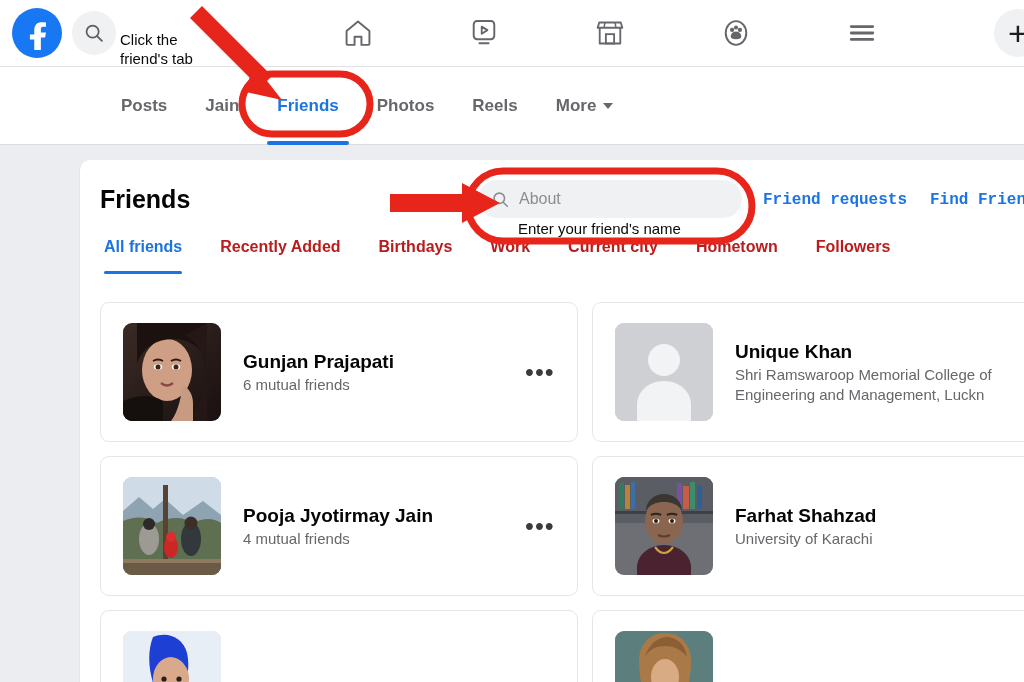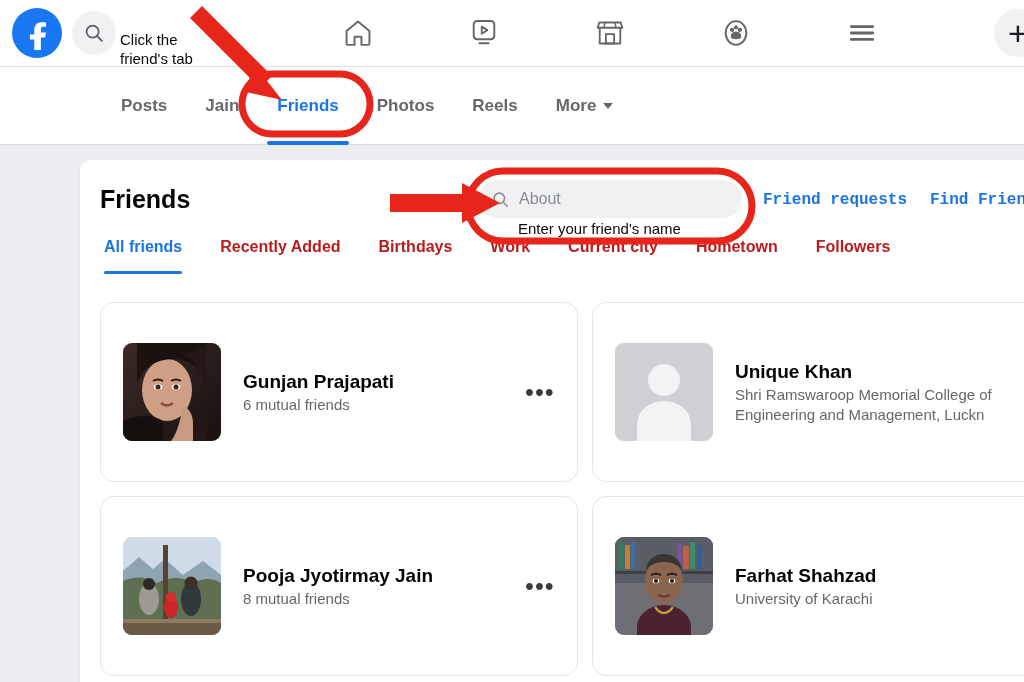--- a/index.html
+++ b/index.html
@@ -123,24 +123,24 @@
     content: ""; position: absolute; left: 0; right: 0; bottom: 0;
     height: 3px; background: #1b74e4; border-radius: 2px;
   }
 
   
   .grid {
     display: grid; grid-template-columns: 1fr 1fr;
     gap: 14px 14px; padding: 8px 20px 0 20px;
   }
   .fcard {
-    position: relative; height: 180px;
+    position: relative; height: 140px;
     background: #ffffff;
     border: 1px solid #e4e6eb;
-    border-radius: 14px;
+    border-radius: 9px;
     display: flex; align-items: center;
     padding: 0 16px 0 22px;
   }
   .avatar {
     width: 98px; height: 98px; border-radius: 9px;
     flex: 0 0 98px; overflow: hidden; background: #ced0d4;
     display: flex; align-items: center; justify-content: center;
   }
   .avatar svg { display: block; }
   .finfo { margin-left: 22px; flex: 1 1 auto; min-width: 0; }
@@ -358,21 +358,21 @@
             <ellipse cx="48" cy="70" rx="7" ry="11" fill="#cc2727"></ellipse>
             <circle cx="48" cy="60" r="5" fill="#d9302f"></circle>
             <ellipse cx="68" cy="62" rx="10" ry="17" fill="#33383c"></ellipse>
             <circle cx="68" cy="46" r="6.5" fill="#3b2f28"></circle>
             <rect x="0" y="84" width="98" height="14" fill="#6b5b46"></rect>
             <rect x="0" y="82" width="98" height="4" fill="#8d7a5f"></rect>
           </svg>
         </div>
         <div class="finfo">
           <div class="fname">Pooja Jyotirmay Jain</div>
-          <div class="fsub">8 mutual friends</div>
+          <div class="fsub">4 mutual friends</div>
         </div>
         <div class="dots">•••</div>
       </div>
 
       <div class="fcard">
         <div class="avatar">
           <svg width="98" height="98" viewBox="0 0 98 98">
             <rect width="98" height="98" fill="#6d6f74"></rect>
             <rect x="0" y="0" width="98" height="46" fill="#5a5d63"></rect>
             <rect x="4" y="6" width="5" height="26" fill="#2f7d5e"></rect>

